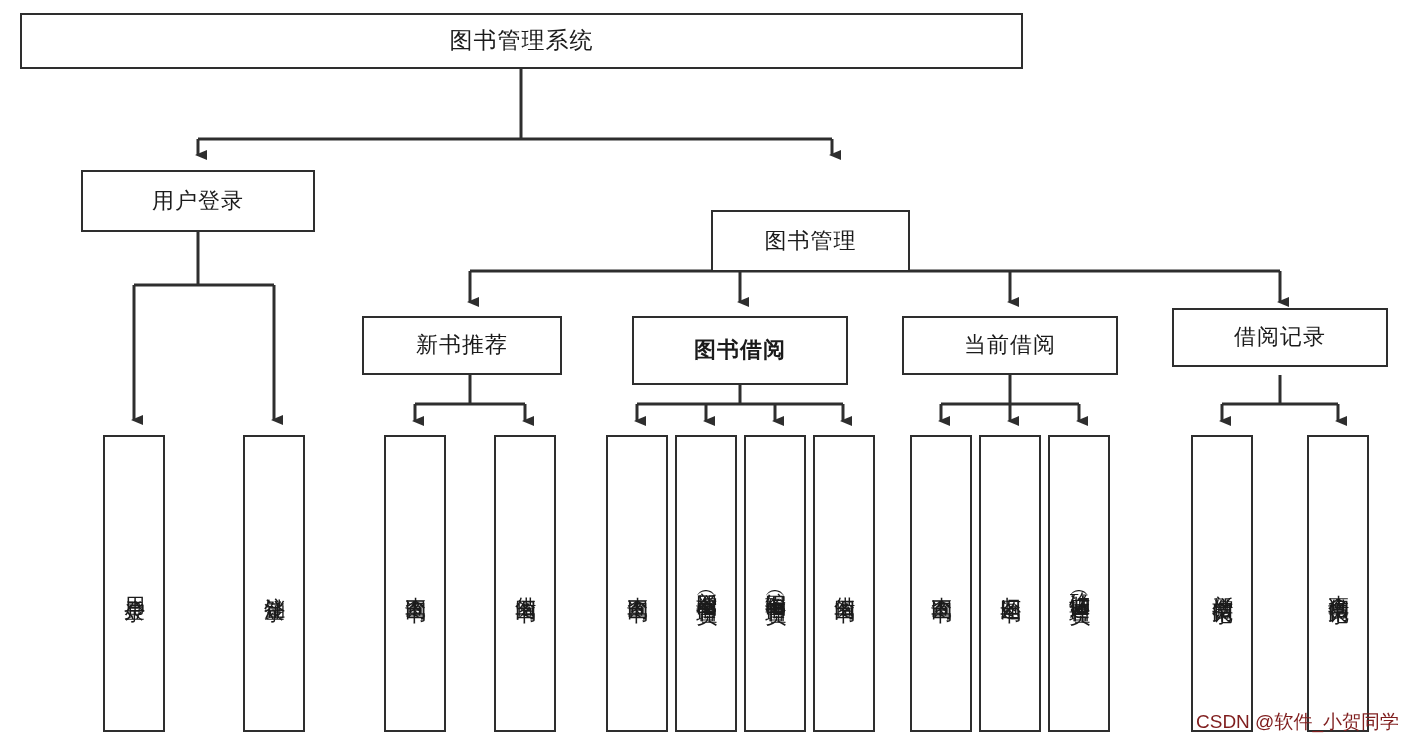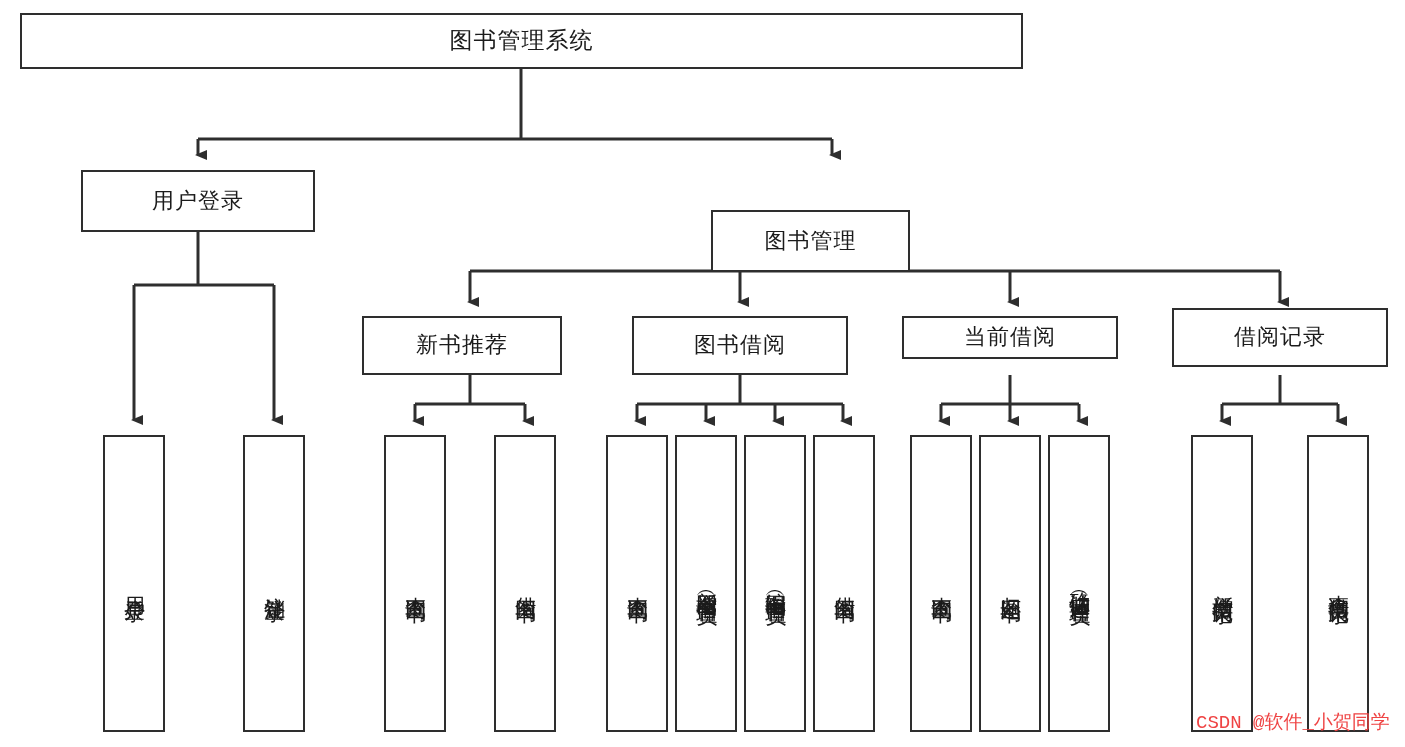--- a/index.html
+++ b/index.html
@@ -60,24 +60,24 @@
     writing-mode: vertical-rl;
     text-orientation: upright;
     display: block;
     text-align: center;
   }
   #watermark {
     position: absolute;
     left: 1196px;
     top: 709px;
     font-size: 19px;
-    color: #ef4444;
+    color: #7f1d1d;
     white-space: nowrap;
     z-index: 5;
-    font-family: Liberation Mono, monospace;
+    font-family: Liberation Sans, sans-serif;
   }
 </style>
 </head>
 <body>
 
 <div id="diagram-root">
 
   <svg id="edge-layer" viewBox="0 0 1405 747" width="1405" height="747" xmlns="http://www.w3.org/2000/svg">
     <defs>
       <marker id="arrow" markerWidth="12" markerHeight="12" refX="5" refY="9" orient="auto" markerUnits="userSpaceOnUse">
@@ -129,23 +129,23 @@
   </svg>
 
   <div class="node node-h node-root" style="left:20px; top:13px; width:1003px; height:56px;">图书管理系统</div>
 
   <div class="node node-h" style="left:81px; top:170px; width:234px; height:62px;">用户登录</div>
 
   <div class="node node-h" style="left:711px; top:170px; width:199px; height:62px;margin-top:40px;">图书管理</div>
 
   <div class="node node-h" style="left:362px; top:316px; width:200px; height:59px;">新书推荐</div>
 
-  <div class="node node-h" style="left:632px; top:316px; width:216px; height:59px;">图书借阅</div>
+  <div class="node node-h" style="left:632px; top:316px; width:216px; height:69px;font-weight:bold;">图书借阅</div>
 
-  <div class="node node-h" style="left:902px; top:316px; width:216px; height:43px;">当前借阅</div>
+  <div class="node node-h" style="left:902px; top:316px; width:216px; height:59px;">当前借阅</div>
 
   <div class="node node-h" style="left:1172px; top:308px; width:216px; height:59px;">借阅记录</div>
 
   <div class="node node-v" style="left:103px; top:435px; width:62px; height:297px;">
     <span class="vtext">用户登录</span>
   </div>
   <div class="node node-v" style="left:243px; top:435px; width:62px; height:297px;">
     <span class="vtext">注销登录</span>
   </div>
 

